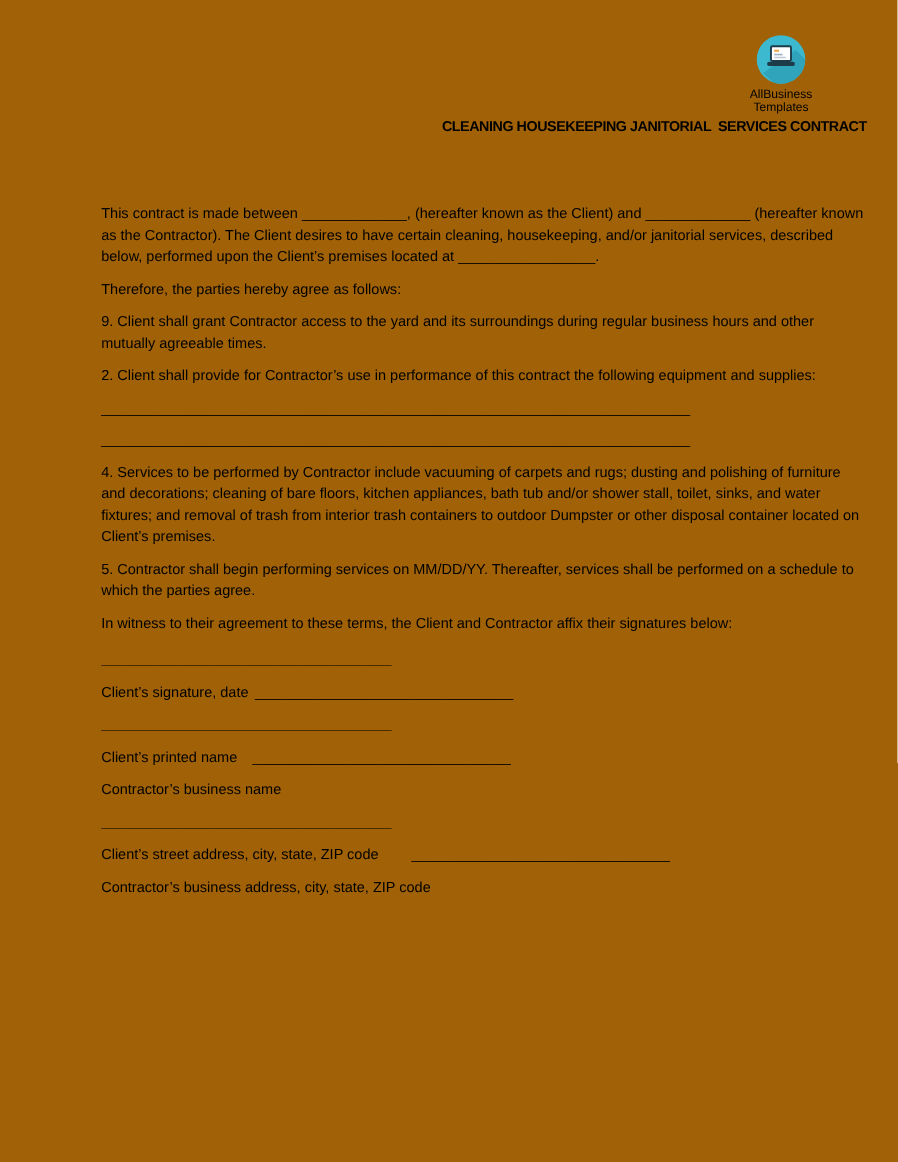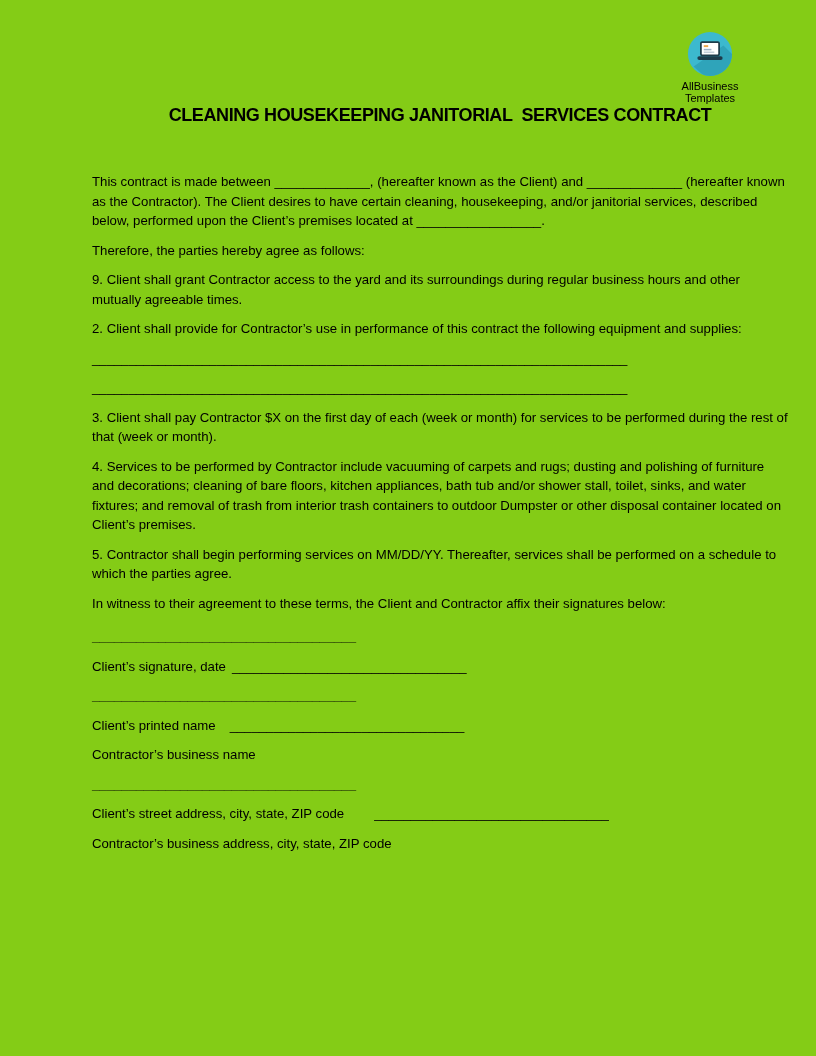--- a/index.html
+++ b/index.html
@@ -1,40 +1,40 @@
 <!DOCTYPE html>
 <html><head>
 <meta charset="utf-8">
 <style>
   html, body { margin: 0; padding: 0; background: #ffffff; }
   .page {
     position: relative;
     width: 816px;
     height: 1056px;
     margin: 0 auto;
-    background: #84cc16;
+    background: #a16207;
     box-sizing: border-box;
     padding: 0 28px 0 92px;
     font-family: "Liberation Sans", sans-serif;
     font-size: 13.2px;
     line-height: 19.5px;
     color: #000000;
     overflow: hidden;
   }
   .title {
     margin: 104px 0 0 0;
-    font-size: 18px;
+    font-size: 13px;
     line-height: 22px;
     font-weight: 700;
     letter-spacing: -0.4px;
-    text-align: center;
+    text-align: right;
     white-space: pre;
   }
   p { margin: 0 0 10px 0; }
-  .intro { margin-top: 46px; }
+  .intro { margin-top: 58px; }
   .blank-line { letter-spacing: 0; white-space: nowrap; }
   .sig-line { margin-top: 5px; font-weight: bold; }
   .sig-line.first { margin-top: 14px; }
   .inline-blank { white-space: nowrap; }
   .gap-sm { margin-left: 6px; }
   .gap-md { margin-left: 14px; }
   .gap-lg { margin-left: 30px; }
   .logo {
     position: absolute;
     top: 31px;
@@ -78,21 +78,20 @@
   <p class="intro">This contract is made between _____________, (hereafter known as the Client) and _____________ (hereafter known as the Contractor). The Client desires to have certain cleaning, housekeeping, and/or janitorial services, described below, performed upon the Client’s premises located at _________________.</p>
 
   <p>Therefore, the parties hereby agree as follows:</p>
 
   <p>9. Client shall grant Contractor access to the yard and its surroundings during regular business hours and other mutually agreeable times.</p>
 
   <p>2. Client shall provide for Contractor’s use in performance of this contract the following equipment and supplies:</p>
   <p class="blank-line">_________________________________________________________________________</p>
   <p class="blank-line">_________________________________________________________________________</p>
 
-  <p>3. Client shall pay Contractor $X on the first day of each (week or month) for services to be performed during the rest of that (week or month).</p>
 
   <p>4. Services to be performed by Contractor include vacuuming of carpets and rugs; dusting and polishing of furniture and decorations; cleaning of bare floors, kitchen appliances, bath tub and/or shower stall, toilet, sinks, and water fixtures; and removal of trash from interior trash containers to outdoor Dumpster or other disposal container located on Client’s premises.</p>
 
   <p>5. Contractor shall begin performing services on MM/DD/YY. Thereafter, services shall be performed on a schedule to which the parties agree.</p>
 
 
   <p>In witness to their agreement to these terms, the Client and Contractor affix their signatures below:</p>
 
   <p class="blank-line sig-line first">____________________________________</p>
 

